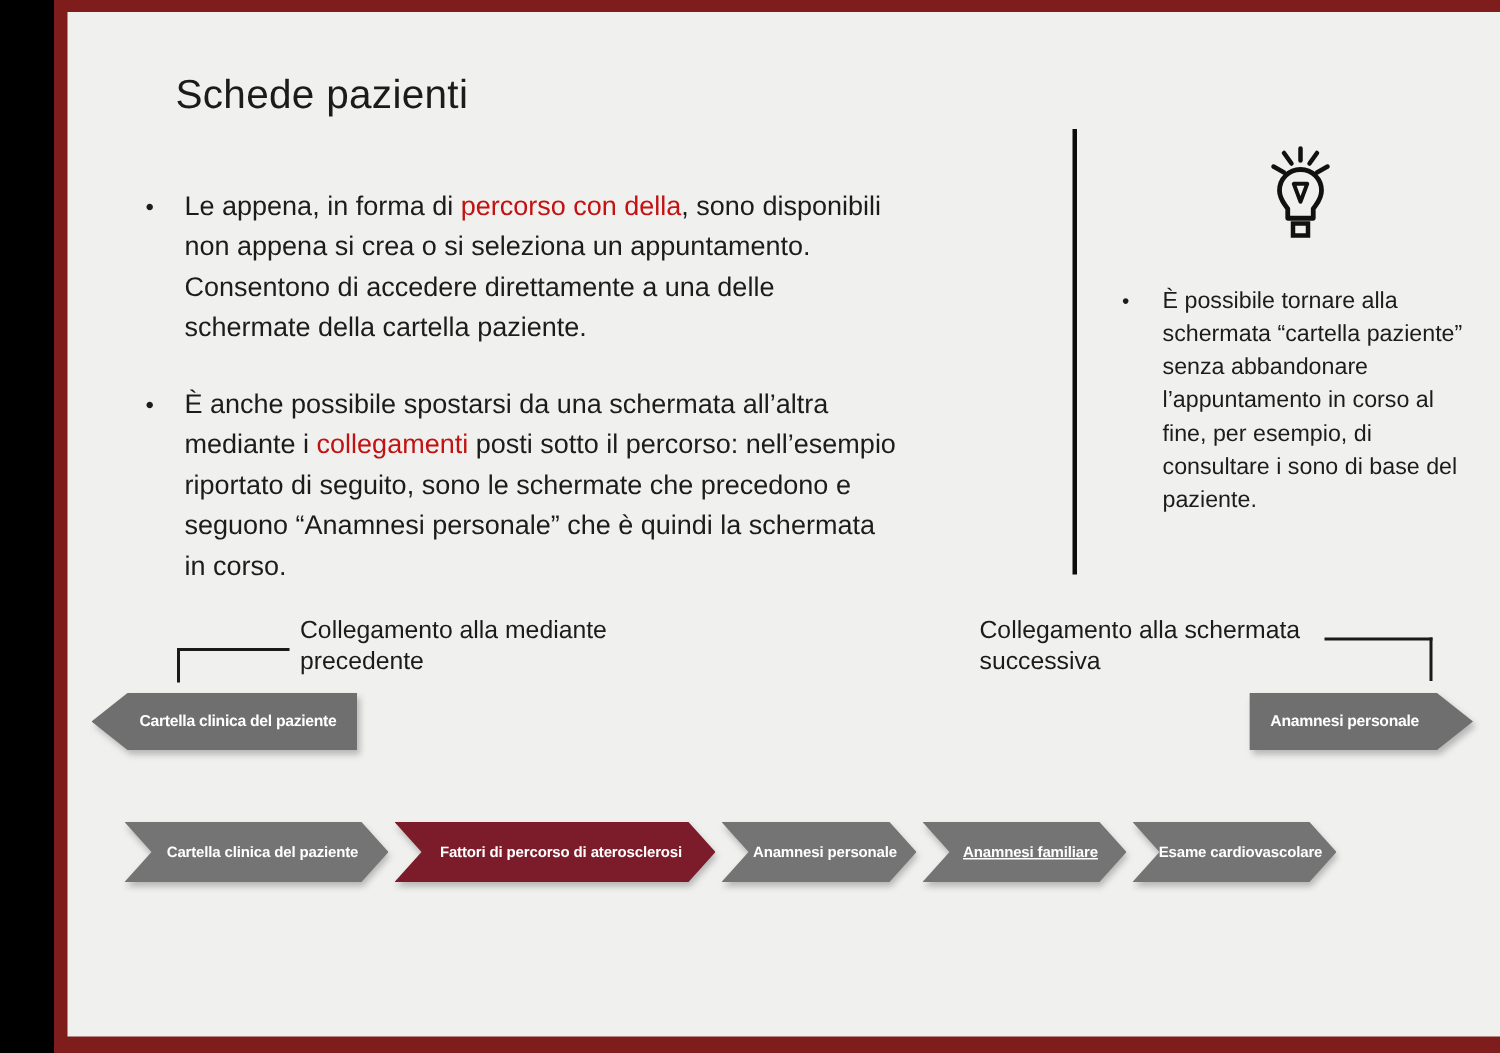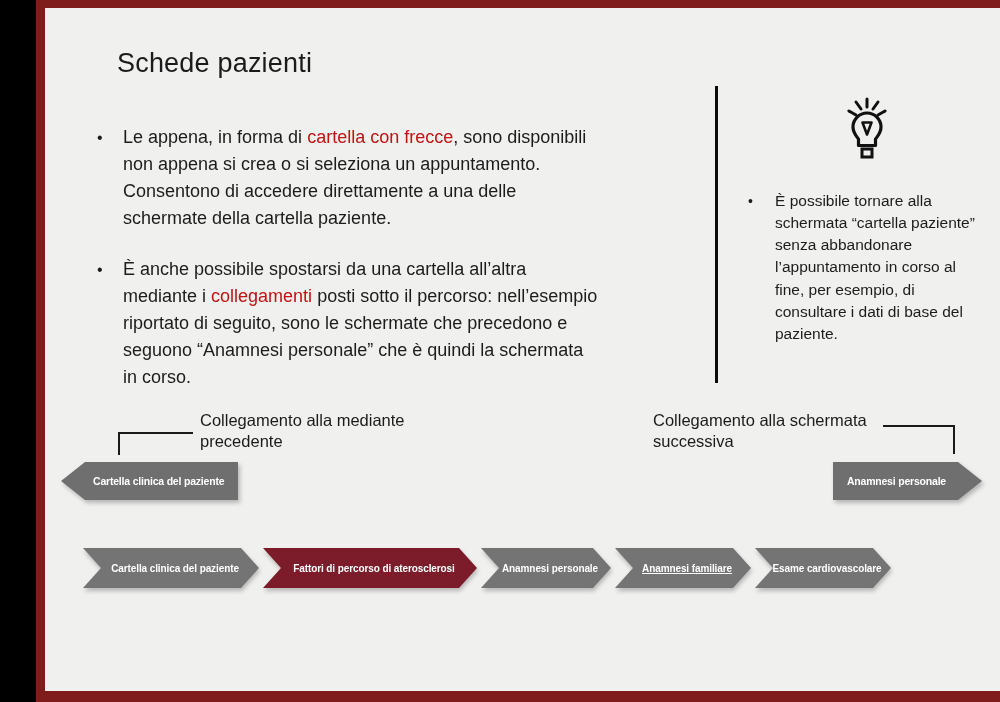--- a/index.html
+++ b/index.html
@@ -106,46 +106,46 @@
 <body>
 
 <div class="frame">
   <div class="slide">
 
     <div class="title">Schede pazienti</div>
 
     <div class="bullets">
       <div class="bullet">
         <span class="marker"></span>
-        <span><span>Le appena, in forma di </span><span class="red">cartella con frecce</span><span>, sono disponibili non appena si crea o si seleziona un appuntamento. Consentono di accedere direttamente a una delle schermate della cartella paziente.</span></span>
+        <span><span>Le appena, in forma di </span><span class="red">percorso con della</span><span>, sono disponibili non appena si crea o si seleziona un appuntamento. Consentono di accedere direttamente a una delle schermate della cartella paziente.</span></span>
       </div>
       <div class="bullet">
         <span class="marker"></span>
-        <span><span>È anche possibile spostarsi da una cartella all’altra mediante i </span><span class="red">collegamenti</span><span>  posti sotto il percorso: nell’esempio riportato di seguito, sono le schermate che precedono e seguono “Anamnesi personale” che è quindi la schermata in corso.</span></span>
+        <span><span>È anche possibile spostarsi da una schermata all’altra mediante i </span><span class="red">collegamenti</span><span>  posti sotto il percorso: nell’esempio riportato di seguito, sono le schermate che precedono e seguono “Anamnesi personale” che è quindi la schermata in corso.</span></span>
       </div>
     </div>
 
     <div class="divider"></div>
 
     <div class="bulb">
       <svg width="52" height="70" viewBox="0 0 52 70" fill="none" stroke="#111" stroke-linecap="round">
         <line x1="8" y1="15" x2="15" y2="19" stroke-width="3"></line>
         <line x1="15" y1="6" x2="20" y2="13" stroke-width="3"></line>
         <line x1="26" y1="3" x2="26" y2="11" stroke-width="3"></line>
         <line x1="37" y1="6" x2="32" y2="13" stroke-width="3"></line>
         <line x1="44" y1="15" x2="37" y2="19" stroke-width="3"></line>
         <path stroke-width="3.2" stroke-linejoin="round" d="M26 17 a14 14 0 0 1 14 14 c0 6 -3.4 8.8 -5.5 12.2 l0 6.3 l-17 0 l0 -6.3 C15.4 39.8 12 37 12 31 a14 14 0 0 1 14 -14 z"></path>
         <path stroke-width="2.6" stroke-linejoin="round" d="M21.5 26.5 l9 0 l-4.5 12 z"></path>
         <rect x="21" y="53" width="10" height="8" stroke-width="3"></rect>
       </svg>
     </div>
 
     <div class="tip-bullet">
       <span class="marker"></span>
-      <span class="tip-text">È possibile tornare alla schermata “cartella paziente” senza abbandonare l’appuntamento in corso al fine, per esempio, di consultare i dati di base del paziente.</span>
+      <span class="tip-text">È possibile tornare alla schermata “cartella paziente” senza abbandonare l’appuntamento in corso al fine, per esempio, di consultare i sono di base del paziente.</span>
     </div>
 
     <div class="callout prev">Collegamento alla mediante precedente</div>
     <div class="bracket prev"></div>
 
     <div class="callout next">Collegamento alla schermata successiva</div>
     <div class="bracket next"></div>
 
     <div class="btn-wrap prev">
       <div class="link-btn prev">Cartella clinica del paziente</div>

